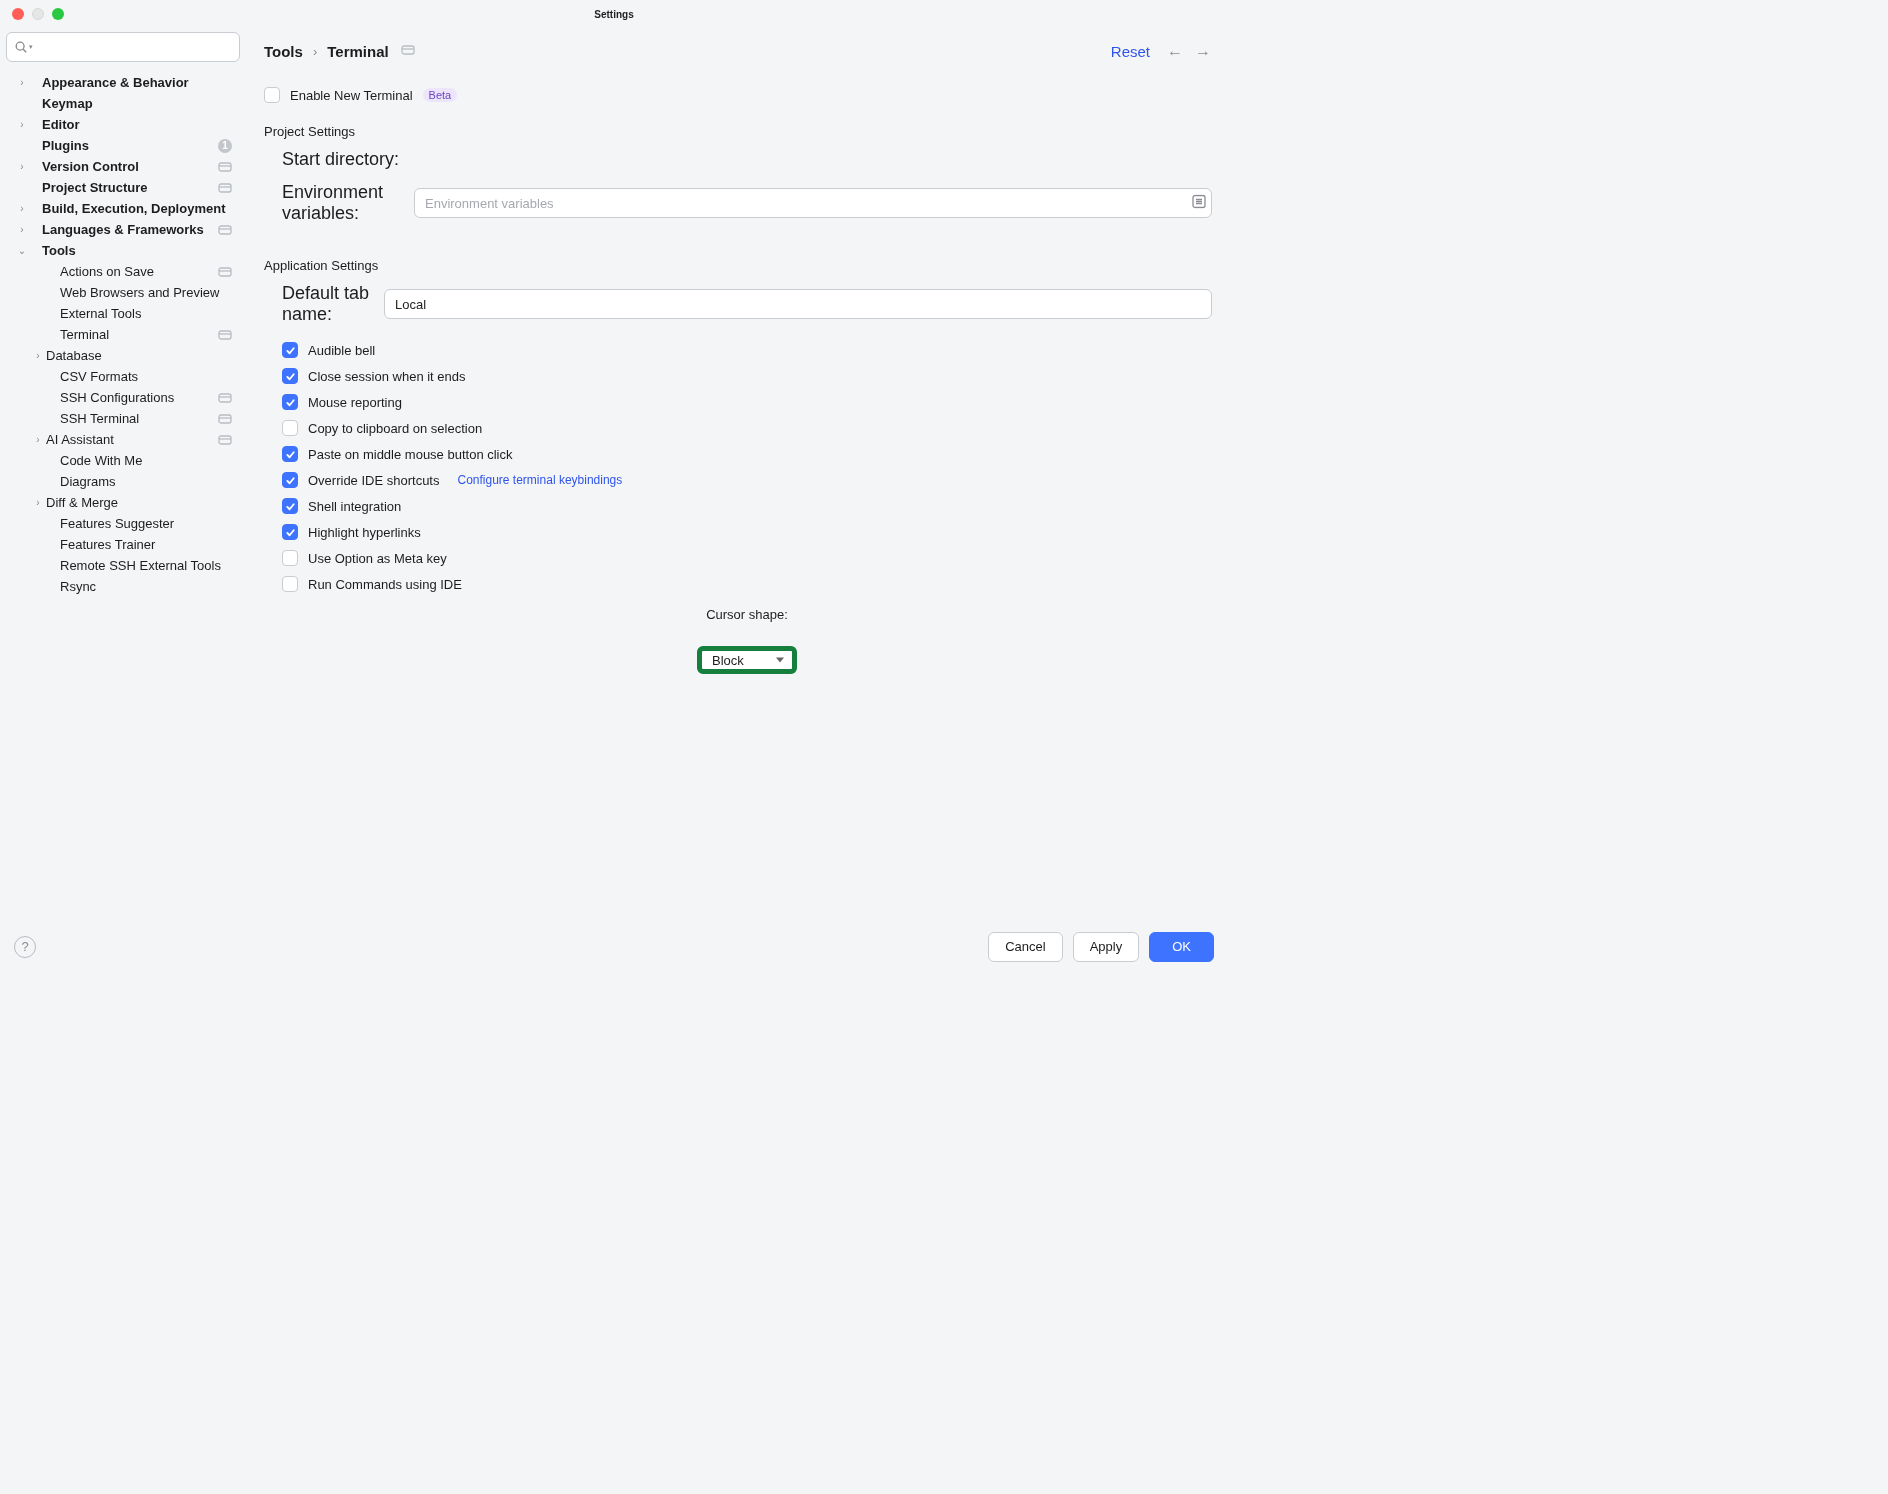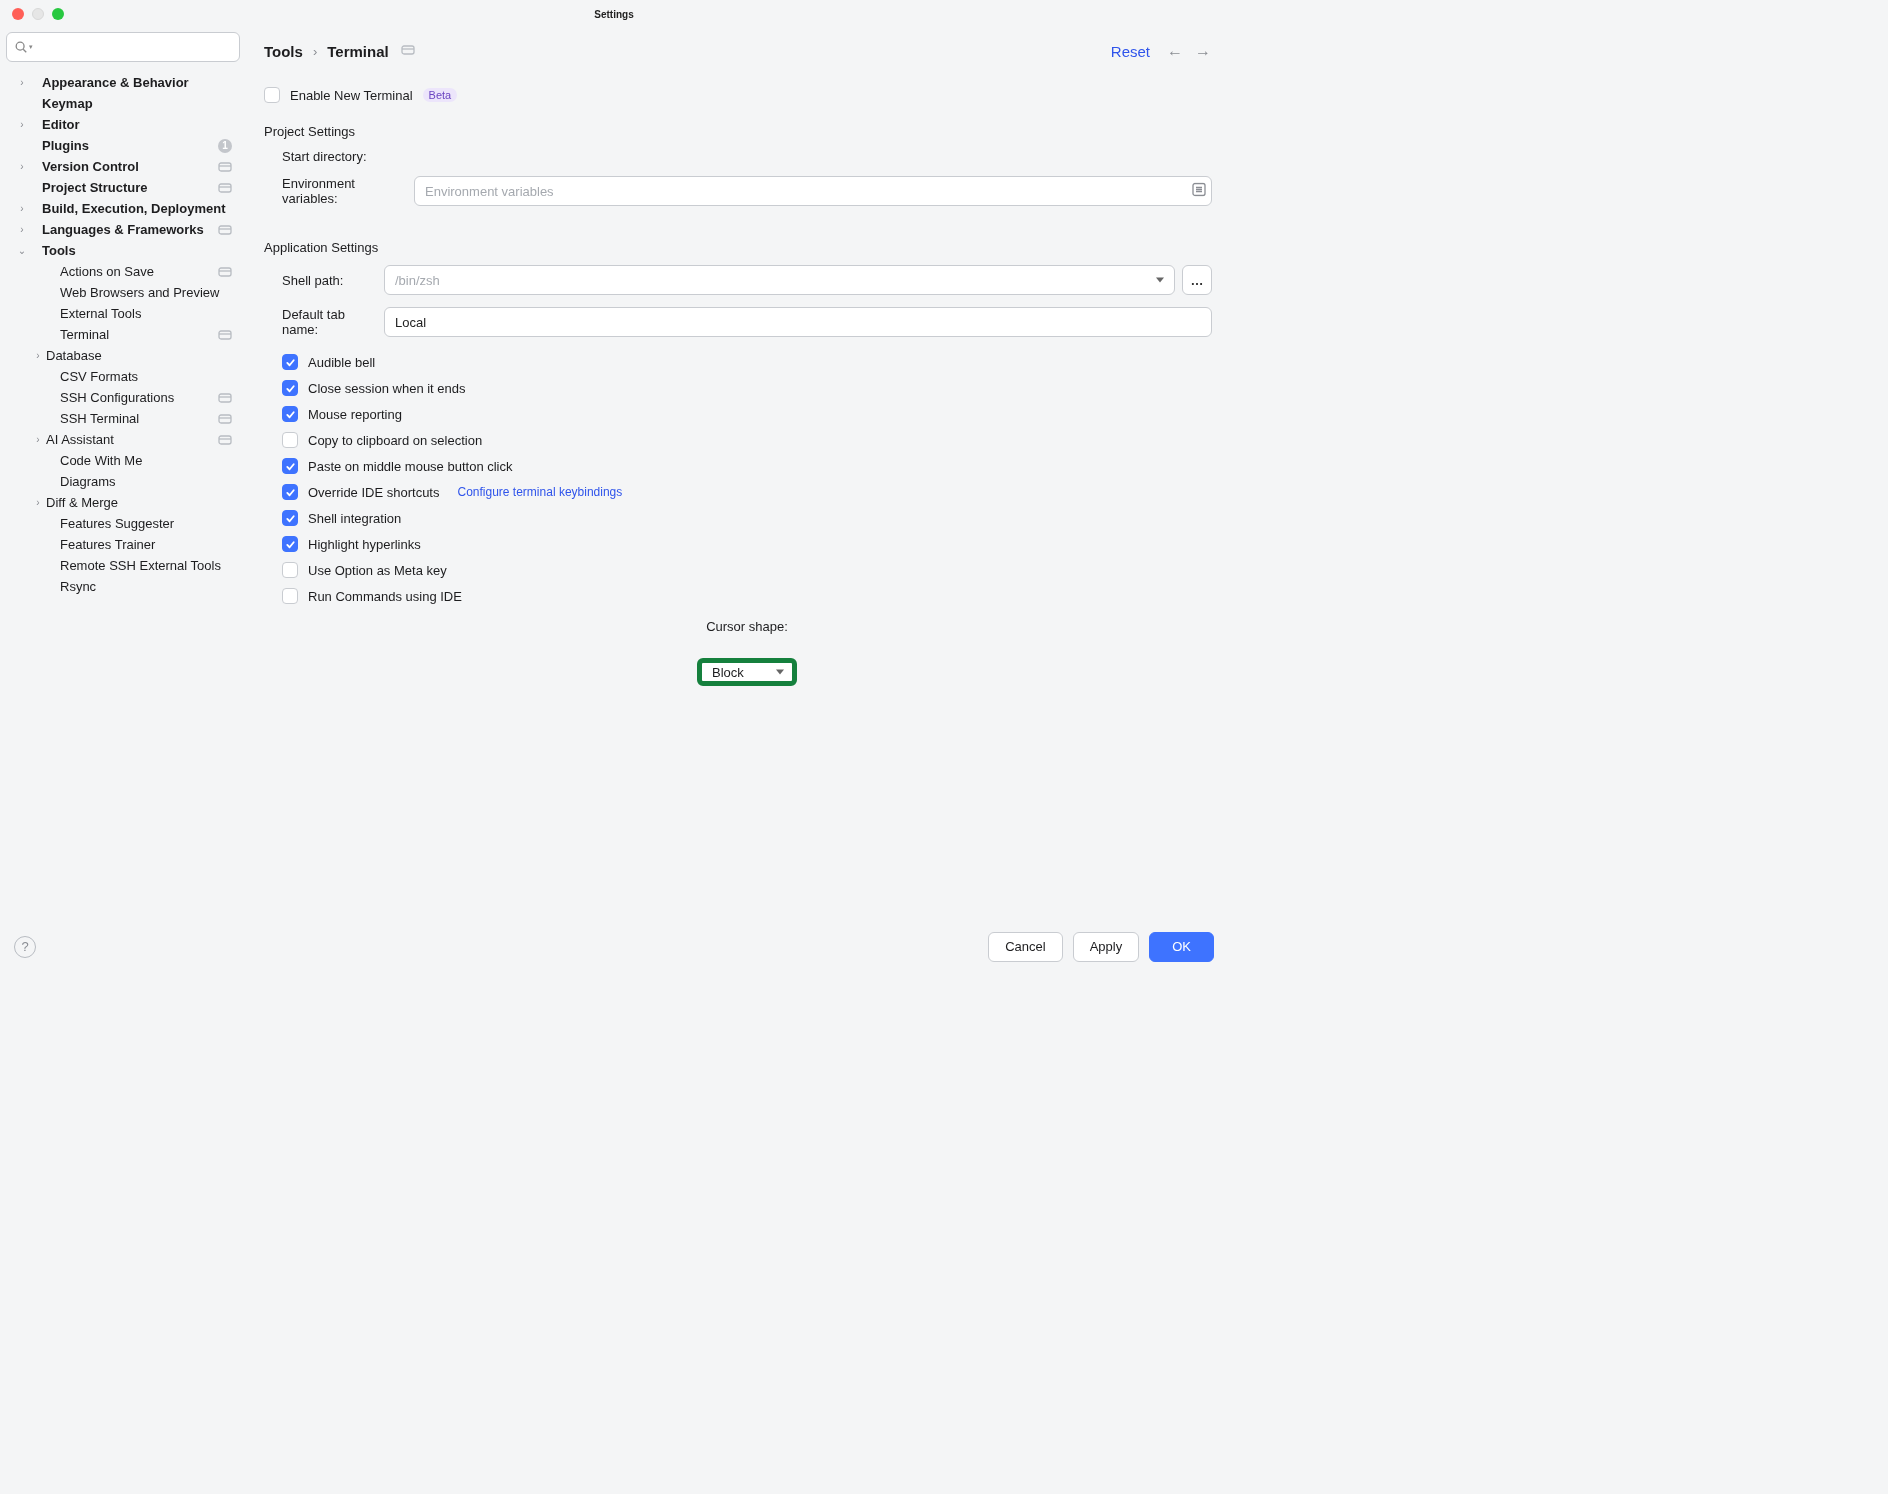--- a/index.html
+++ b/index.html
@@ -54,21 +54,21 @@
   
   .content { flex:1; display:flex; flex-direction:column; padding:10px 16px 0 18px; overflow:auto;}
   .crumb-row { display:flex; align-items:center; gap:10px; height:26px;}
   .crumb { font-size:15px; font-weight:700; }
   .crumb-sep { color:#8a8d93; font-size:13px;}
   .crumb-disk { color:#b8bcc2; margin-left:2px;}
   .reset-link { color:#2f54eb; font-weight:400; font-size:15px; cursor:pointer; margin-left:auto; margin-right:6px;}
   .nav-btn { color:#8a8d93; width:18px; text-align:center; font-size:16px; cursor:default;}
   .section { font-size:13px; color:#1d1d1f; margin:16px 0 10px 0;}
   .field-row { display:flex; align-items:center; margin-bottom:12px; }
-  .field-label { width:150px; font-size:13px; padding-left:18px;}
+  .field-label { width:150px; font-size:18px; padding-left:18px;}
   .field-input-wrap { flex:1; position:relative;}
   .text-input {
     width:100%; height:30px; border:1px solid #c9ccd1; border-radius:6px; background:#fff;
     padding:0 30px 0 10px; font-size:13px; color:#222;
   }
   .text-input::placeholder { color:#a5a9af;}
   .input-suffix-btn { position:absolute; right:6px; top:50%; transform:translateY(-50%); color:#8a8d93; cursor:pointer;}
   .shell-row { display:flex; gap:7px; align-items:center;}
   .shell-select {
     flex:1; height:30px; border:1px solid #c9ccd1; border-radius:6px; background:#fff; color:#a5a9af; padding:0 28px 0 10px; position:relative; display:flex; align-items:center;
@@ -309,29 +309,20 @@
               <line x1="4" y1="5" x2="10" y2="5"></line>
               <line x1="4" y1="7" x2="10" y2="7"></line>
               <line x1="4" y1="9" x2="10" y2="9"></line>
             </svg>
         </span>
       </div>
     </div>
 
     <div class="section" style="margin-top:22px;">Application Settings</div>
 
-    <div class="field-row">
-      <div class="field-label" style="width:120px;">Shell path:</div>
-      <div class="shell-row" style="flex:1;">
-        <div class="shell-select">
-          <span>/bin/zsh</span>
-        </div>
-        <div class="browse-btn">…</div>
-      </div>
-    </div>
 
     <div class="field-row">
       <div class="field-label" style="width:120px;">Default tab name:</div>
       <div class="field-input-wrap">
         <input class="text-input" type="text" value="Local" style="">
       </div>
     </div>
 
     <div id="checks">
         <div class="check-row">

